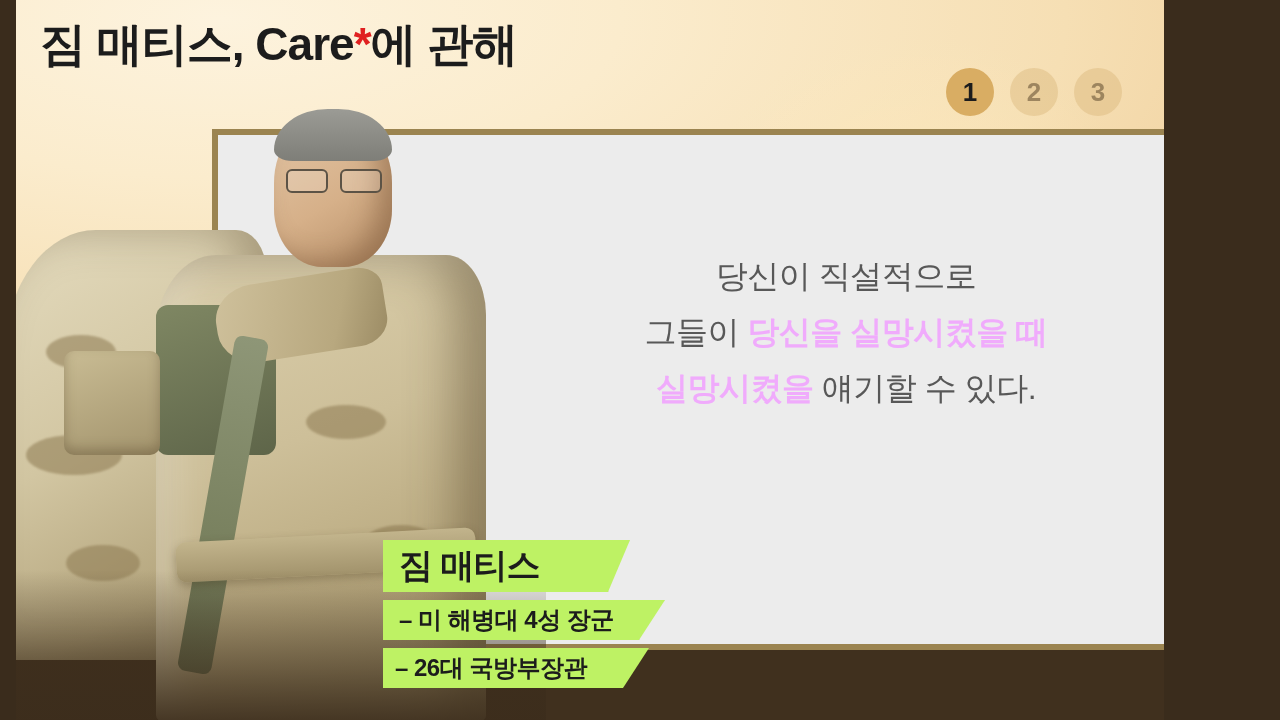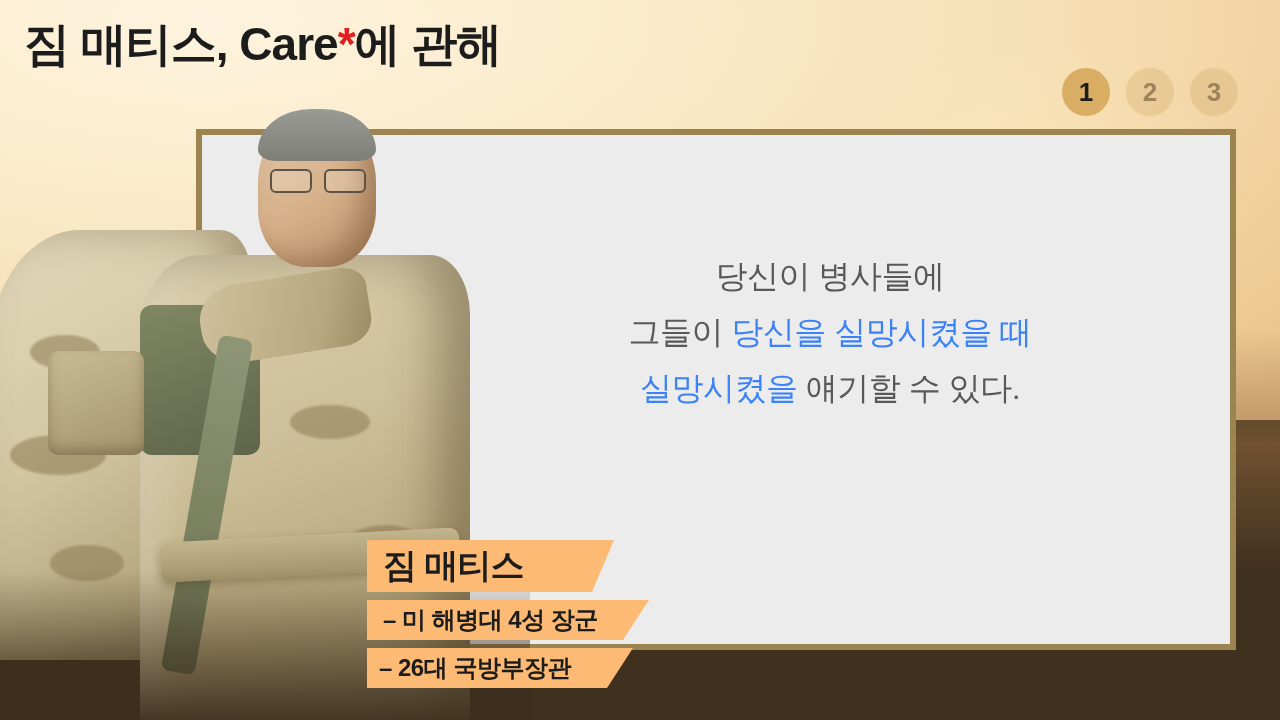--- a/index.html
+++ b/index.html
@@ -3,21 +3,21 @@
 <meta charset="utf-8">
 <title>Jim Mattis slide</title>
 <style>
   html,body{margin:0;padding:0;}
   body{
     width:1280px;height:720px;overflow:hidden;
     font-family:"Liberation Sans","DejaVu Sans",sans-serif;
     background:#3a2c1c;
   }
   .slide{
-    position:relative;width:1280px;height:720px;overflow:hidden;
+    position:relative;width:1148px;height:720px;overflow:hidden;margin-left:16px;
   }
 
   
   .bg-top{
     position:absolute;left:0;top:0;width:1280px;height:470px;
     background:
       radial-gradient(120% 130% at 16% 4%, #fdf3de 0%, #fbeccd 26%, #f6dfb4 55%, #eecb95 82%, #e2b884 100%);
   }
   .bg-bottom{
     position:absolute;left:0;bottom:0;width:1280px;height:300px;
@@ -66,21 +66,21 @@
     background:#ececec;border:6px solid #9b8450;box-sizing:border-box;
   }
 
   
   .quote{
     position:absolute;left:520px;top:248px;width:620px;
     text-align:center;color:#585858;
     font-size:32px;line-height:56px;font-weight:500;
     letter-spacing:-.5px;
   }
-  .quote .b{color:#3b82f6;font-weight:normal;text-align:center;}
+  .quote .b{color:#f0abfc;font-weight:bold;text-align:center;}
   .quote-line{white-space:nowrap;}
 
   
   .photo{
     position:absolute;left:-10px;top:105px;width:540px;height:615px;
     overflow:hidden;
   }
   .sold-body{
     position:absolute;left:150px;top:150px;width:330px;height:470px;
     background:linear-gradient(160deg,#dcd0ad 0%,#cdbf99 40%,#b9a97f 70%,#9e8f68 100%);
@@ -144,21 +144,21 @@
     border-radius:12px;
   }
   .photo-fade{
     position:absolute;left:0;bottom:0;width:540px;height:150px;
     background:linear-gradient(180deg,rgba(64,48,30,0) 0%,rgba(60,45,28,.9) 100%);
   }
 
   
   .namecard{position:absolute;left:367px;top:540px;}
   .nc-row{
-    background:#fdba74;color:#1c1c1c;font-weight:bold;
+    background:#bef264;color:#1c1c1c;font-weight:bold;
     display:flex;align-items:center;
     box-shadow:0 2px 5px rgba(40,28,12,.35);
   }
   .nc-name{
     height:52px;width:215px;padding:0 16px;font-size:34px;letter-spacing:-1px;
     clip-path:polygon(0 0, 100% 0, calc(100% - 22px) 100%, 0 100%);
   }
   .nc-sub{
     height:40px;padding:0 16px;font-size:24px;letter-spacing:-.5px;
     margin-top:8px;
@@ -188,21 +188,21 @@
     </div>
     <div class="dot inactive">
       <span>2</span>
     </div>
     <div class="dot inactive">
       <span>3</span>
     </div>
   </div>
 
   <div class="quote">
-    <div class="quote-line">당신이 병사들에</div>
+    <div class="quote-line">당신이 직설적으로</div>
     <div class="quote-line"><span>그들이 </span><span class="b">당신을 실망시켰을 때</span></div>
     <div class="quote-line"><span class="b">실망시켰을</span><span> 얘기할 수 있다.</span></div>
   </div>
 
   <div class="photo">
     <div class="sold-pack"></div>
     <div class="camo" style="left:40px;top:230px;width:70px;height:34px;"></div>
     <div class="camo" style="left:20px;top:330px;width:96px;height:40px;"></div>
     <div class="camo" style="left:60px;top:440px;width:74px;height:36px;"></div>
     <div class="sold-body"></div>

